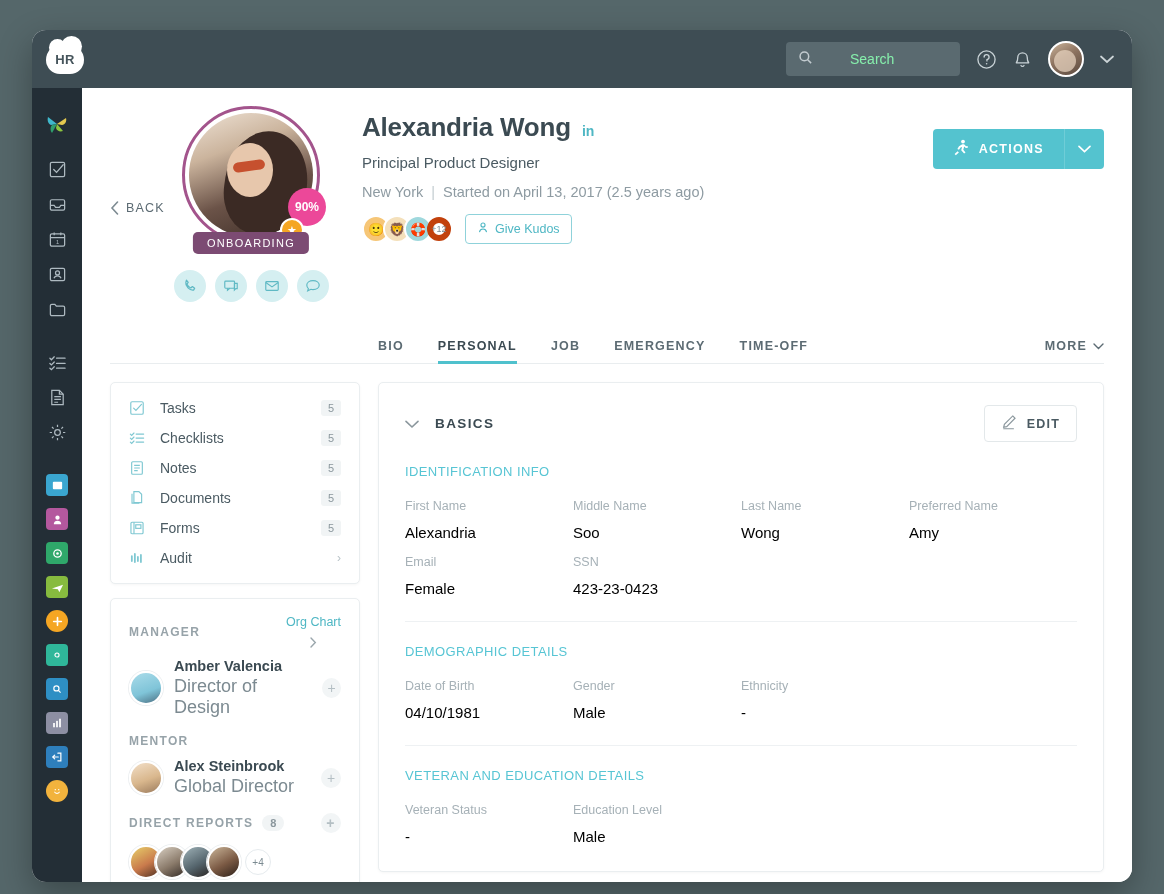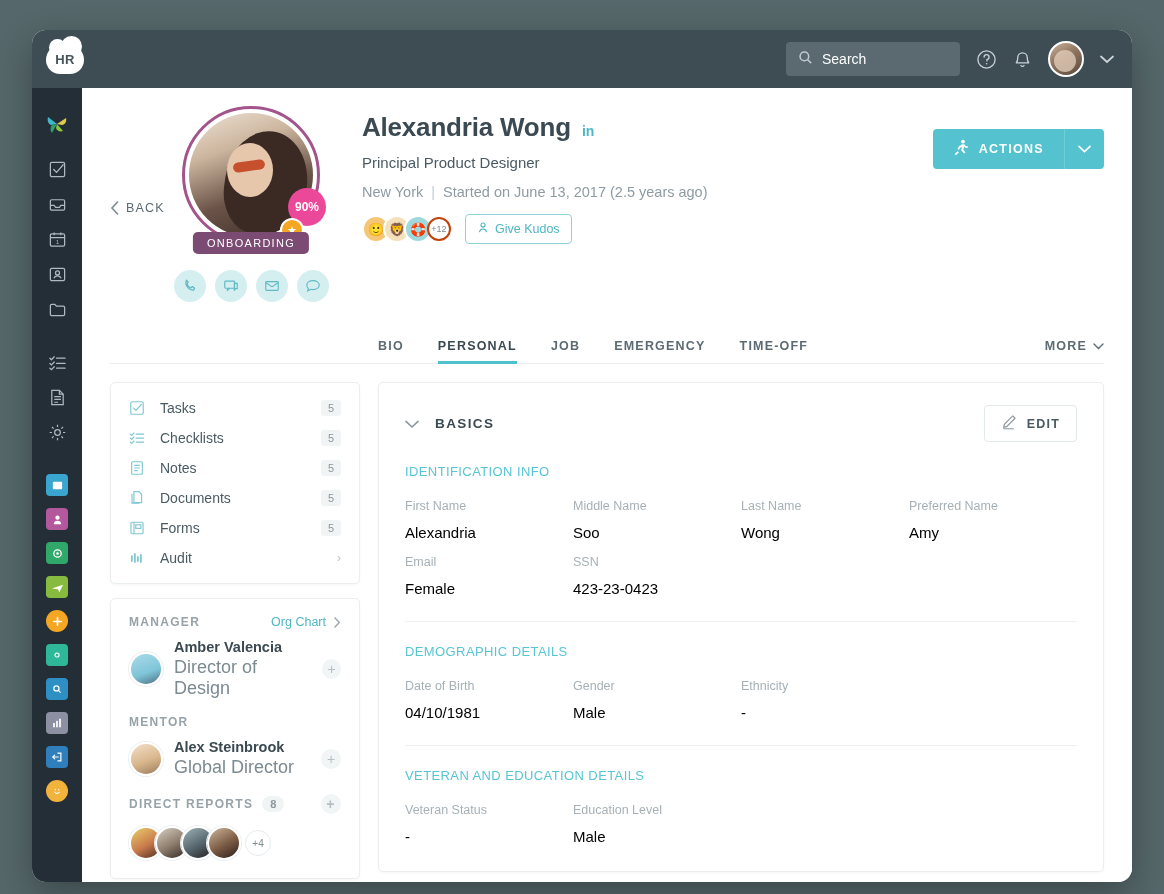--- a/index.html
+++ b/index.html
@@ -44,21 +44,21 @@
     font-size: 13px; font-weight: bold; color: #46555c; letter-spacing: .3px;
   }
   .topbar-right {
     margin-left: auto; display: flex; align-items: center; gap: 16px;
   }
   .searchbox {
     width: 174px; height: 34px; background: #5a6a70; border-radius: 4px;
     display: flex; align-items: center; gap: 9px; padding: 0 12px;
   }
   .searchbox .s-ico { flex: none; }
-  .searchbox .s-txt { color: #ffffff; font-size: 14px; }
+  .searchbox .s-txt { color: #86efac; font-size: 14px; margin-left: 28px; }
   .icon-btn { color: #c8d2d6; display: flex; align-items: center; }
   .avatar-top {
     width: 36px; height: 36px; border-radius: 50%;
     background: linear-gradient(150deg,#cbb49b 0%,#8d7360 45%,#5b4a3f 100%);
     border: 2px solid #fff; position: relative; overflow: hidden;
   }
   .avatar-top:after {
     content: ""; position: absolute; width: 22px; height: 22px;
     background: #e6d2bd; border-radius: 50%; left: 4px; top: 7px; opacity: .75;
   }
@@ -143,21 +143,21 @@
   .pmeta .sep { color: #c3ccd1; padding: 0 4px; }
   .kudos-row { display: flex; align-items: center; gap: 14px; margin-top: 14px; }
   .kudos-avs { display: flex; align-items: center; }
   .kav {
     width: 28px; height: 28px; border-radius: 50%; border: 2px solid #fff;
     margin-right: -7px; display: flex; align-items: center; justify-content: center;
     font-size: 13px; background: #f4d9a8;
   }
   .kav-more {
     width: 24px; height: 24px; border-radius: 50%; background: #fff;
-    border: 2px solid #c2410c; font-size: 9px; color: #7b8a91;
+    border: 6px solid #c2410c; font-size: 9px; color: #7b8a91;
     display: flex; align-items: center; justify-content: center; margin-left: 2px;
   }
   .kudos-btn {
     border: 1px solid #8fd2da; border-radius: 4px; color: #4fb7c4;
     font-size: 12.5px; padding: 6px 11px; display: flex; align-items: center; gap: 6px;
     background: #fff;
   }
   .actions-wrap { position: absolute; right: 28px; top: 41px; display: flex; }
   .actions-btn {
     background: #54c3cf; color: #fff; height: 40px;
@@ -206,21 +206,21 @@
   .sl-count {
     background: #f1f4f5; color: #8b979d; font-size: 11px;
     border-radius: 3px; padding: 2px 7px;
   }
   .sl-chev { color: #b9c3c8; font-size: 12px; }
   .side-people { padding: 16px 18px 18px 18px; margin-bottom: 14px; }
   .sp-head {
     display: flex; align-items: center;
     font-size: 12px; letter-spacing: 1.3px; color: #97a3a9; font-weight: bold;
   }
-  .sp-link { margin-left: auto; color: #4fb7c4; font-size: 12.5px; letter-spacing: 0; display:flex; gap:8px; align-items:center; font-weight: normal;}
+  .sp-link { margin-left: auto; color: #4fb7c4; font-size: 12.5px; letter-spacing: 0; display:flex; gap:8px; align-items:center; font-weight: normal; flex-direction: column;}
   .sp-person { display: flex; align-items: center; gap: 11px; margin: 10px 0 16px 0; }
   .sp-av {
     width: 34px; height: 34px; border-radius: 50%; border: 2px solid #fff;
     box-shadow: 0 0 0 1px #eceff1; flex: none;
   }
   .sp-name { font-size: 14.5px; color: #3b4a52; font-weight: bold; }
   .sp-role { font-size: 18px; color: #7c8a91; margin-top: 2px; }
   .sp-plus {
     margin-left: auto; width: 20px; height: 20px; border-radius: 50%;
     background: #f2f5f6; color: #b4bfc4; font-size: 14px;
@@ -479,21 +479,21 @@
 
         <div class="pinfo">
           <div class="pname">
             <h1>Alexandria Wong</h1>
             <span class="in-badge">in</span>
           </div>
           <div class="ptitle">Principal Product Designer</div>
           <div class="pmeta">
             <span>New York</span>
             <span class="sep">|</span>
-            <span>Started on June 13, 2017 (2.5 years ago)</span>
+            <span>Started on April 13, 2017 (2.5 years ago)</span>
           </div>
           <div class="kudos-row">
             <div class="kudos-avs">
               <div class="kav" style="background:#f6c677">🙂</div>
               <div class="kav" style="background:#f4e0bb">🦁</div>
               <div class="kav" style="background:#9fd8dd">🛟</div>
               <div class="kav-more">+12</div>
             </div>
             <div class="kudos-btn">
               <span>

